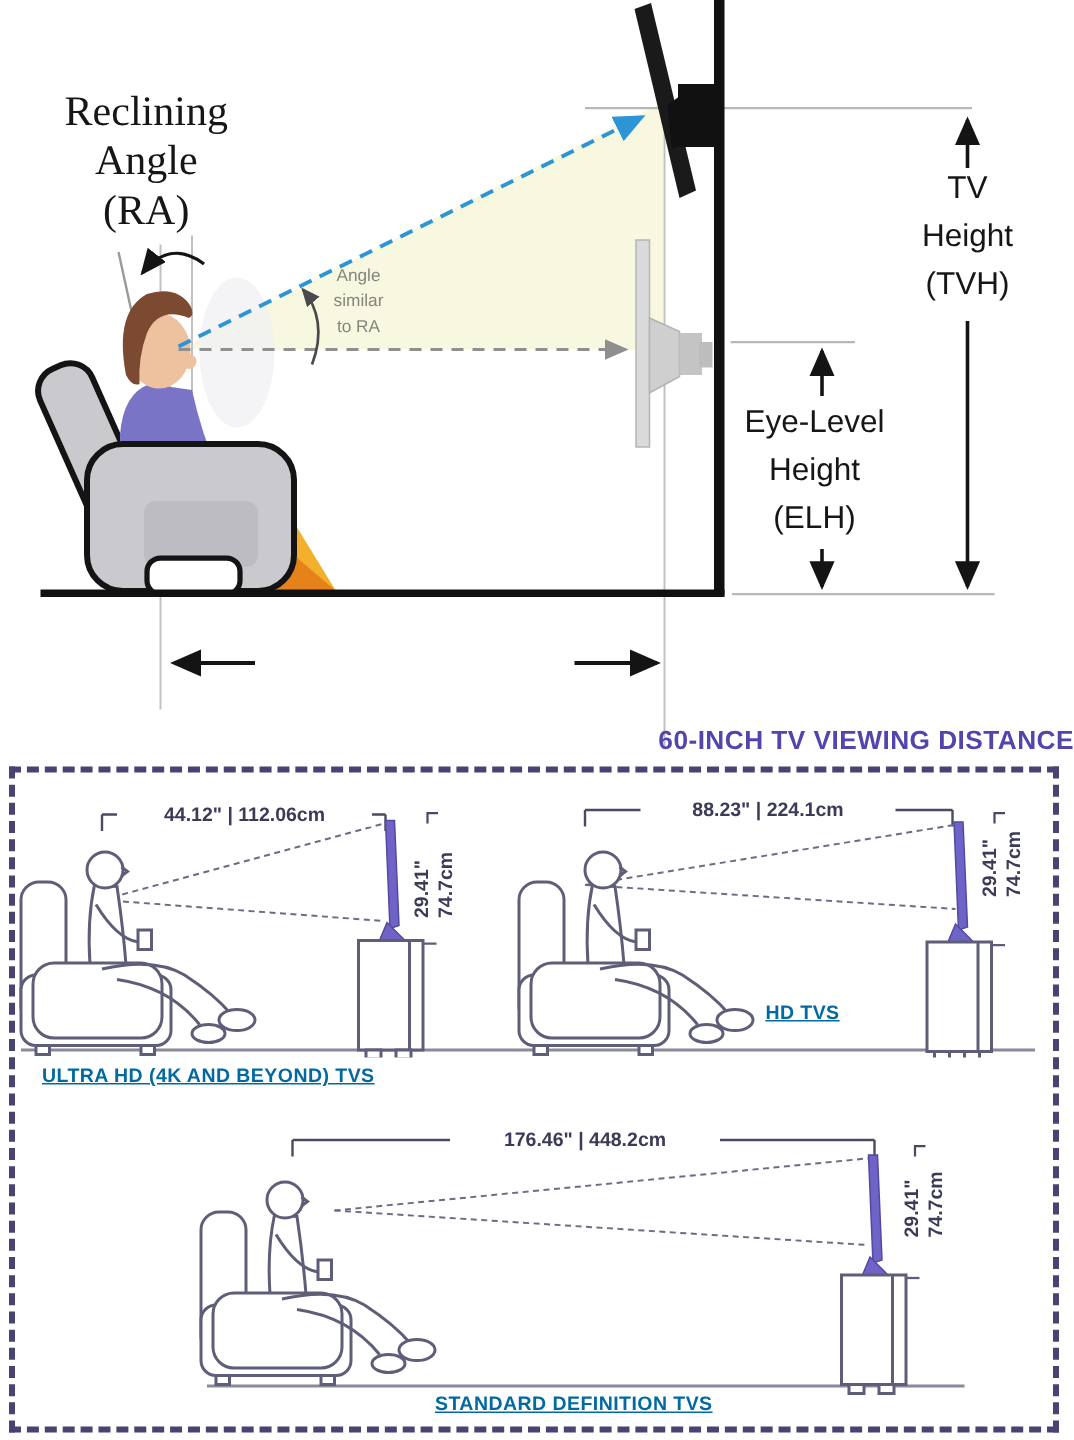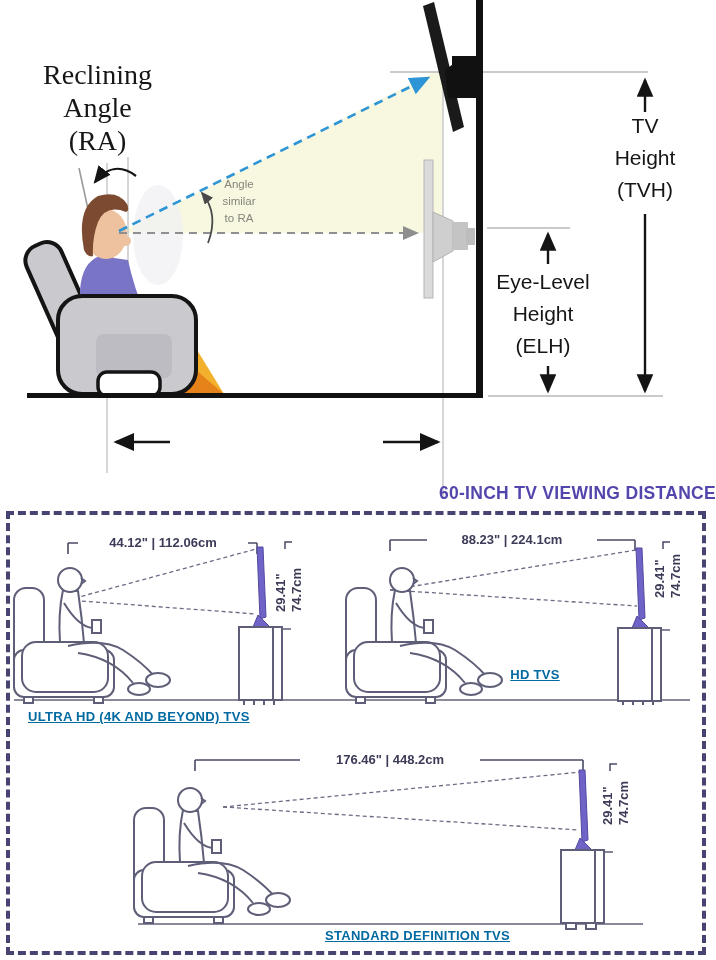--- a/index.html
+++ b/index.html
@@ -207,15 +207,15 @@
       <line x1="123" y1="62" x2="481" y2="27"></line>
       <line x1="123" y1="62" x2="478" y2="85"></line>
     </g>
     <use href="#sofa-person" x="28" y="33" width="175" height="150"></use>
     <use href="#tv-stand" x="458" y="25"></use>
     <path d="M510,26 v-7 h7" stroke="#4a4a64" stroke-width="1.5" fill="none"></path>
   </svg>
   <div class="abs dim-text" style="left:300px;top:752px;width:180px">176.46" | 448.2cm</div>
   <div class="abs rot-dim" style="left:600px;top:825px">29.41"</div>
   <div class="abs rot-dim" style="left:616px;top:825px">74.7cm</div>
-  <div class="abs tv-label" style="left:290px;top:928px;width:220px;text-align:right">STANDARD DEFINITION TVS</div>
+  <div class="abs tv-label" style="left:290px;top:928px;width:220px;text-align:left">STANDARD DEFINITION TVS</div>
 
 </div>
 
 </body></html>

